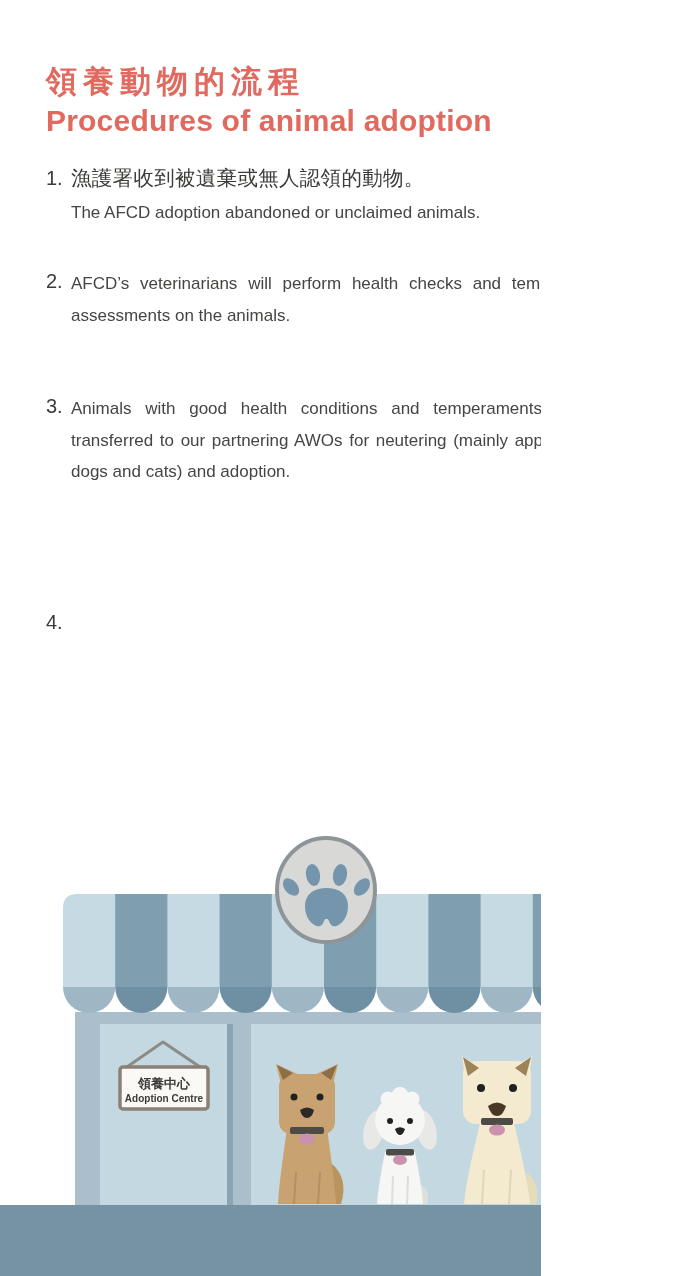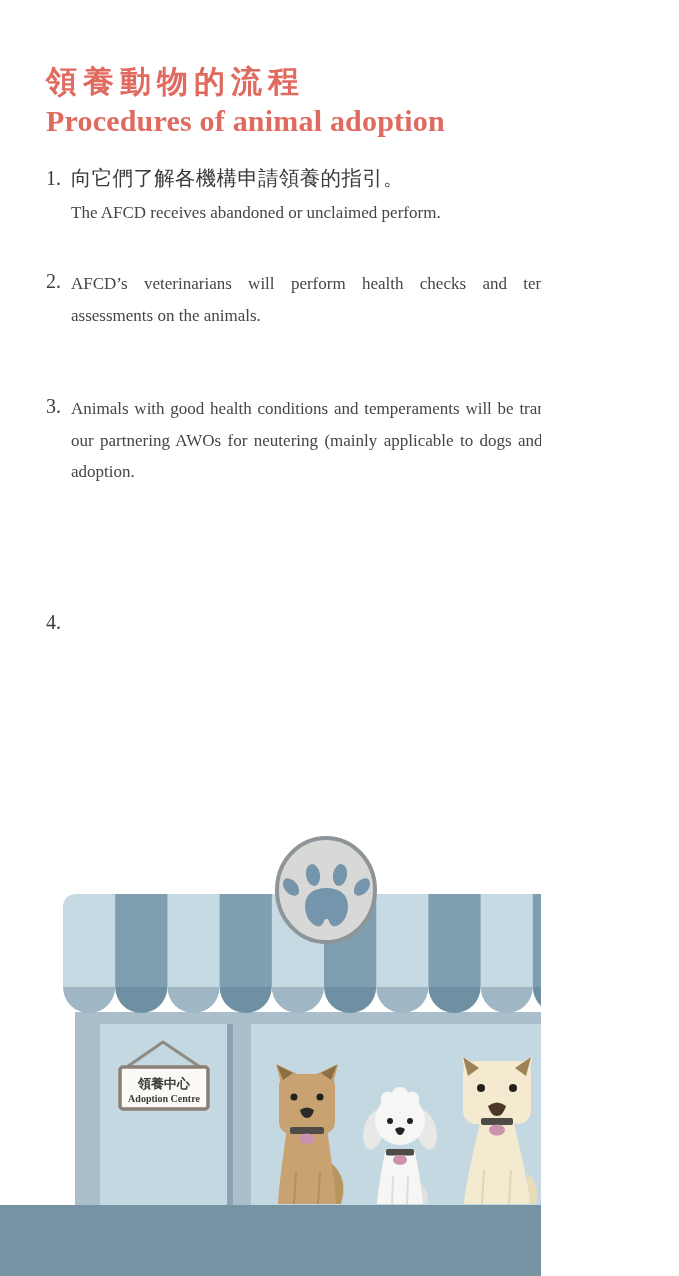--- a/index.html
+++ b/index.html
@@ -1,18 +1,18 @@
 <!DOCTYPE html>
 <html><head>
 <meta charset="utf-8">
 <style>
   html,body{margin:0;padding:0;background:#fff;}
   .page{
     position:relative;width:541px;height:1276px;background:#ffffff;overflow:hidden;
-    font-family:Liberation Serif, serif;color:#3b3b39;
+    font-family:Liberation Sans, sans-serif;color:#3b3b39;
   }
   p{margin:0;}
   .title{position:absolute;left:46px;top:62px;right:40px;color:#e06a5f;font-weight:bold;}
   .title .zh{font-size:31px;line-height:40px;letter-spacing:6px;}
   .title .en{font-size:30px;line-height:37px;letter-spacing:0.2px;}
   .step{position:absolute;left:46px;width:566px;padding-left:25px;box-sizing:border-box;}
   .step .num{position:absolute;left:0;top:0;font-size:20px;line-height:32px;color:#3b3b39;}
   .step .zh{font-size:20.5px;line-height:32px;color:#3b3b39;text-align:justify;letter-spacing:0.3px;}
   .step .en{font-size:17px;line-height:31.5px;color:#454543;text-align:justify;margin-top:3px;}
   #step-1{top:162px;}
@@ -26,22 +26,22 @@
 
 <div class="page">
 
   <div class="title">
     <p class="zh">領養動物的流程</p>
     <p class="en">Procedures of animal adoption</p>
   </div>
 
   <div class="step" id="step-1">
     <span class="num">1.</span>
-    <p class="zh">向它們了解各機構申請領養的指引。</p>
-    <p class="en">The AFCD receives abandoned or unclaimed perform.</p>
+    <p class="zh">漁護署收到被遺棄或無人認領的動物。</p>
+    <p class="en">The AFCD adoption abandoned or unclaimed animals.</p>
   </div>
 
   <div class="step" id="step-2">
     <span class="num">2.</span>
     <p class="en">AFCD’s veterinarians will perform health checks and temperament assessments on the animals.</p>
   </div>
 
   <div class="step" id="step-3">
     <span class="num">3.</span>
     <p class="en">Animals with good health conditions and temperaments will be transferred to our partnering AWOs for neutering (mainly applicable to dogs and cats) and adoption.</p>

